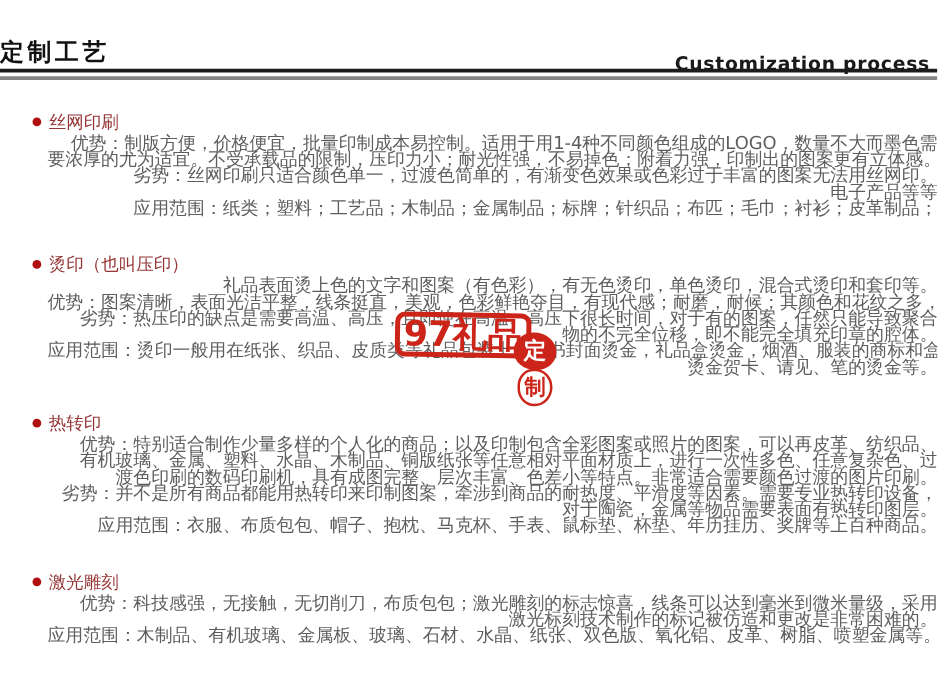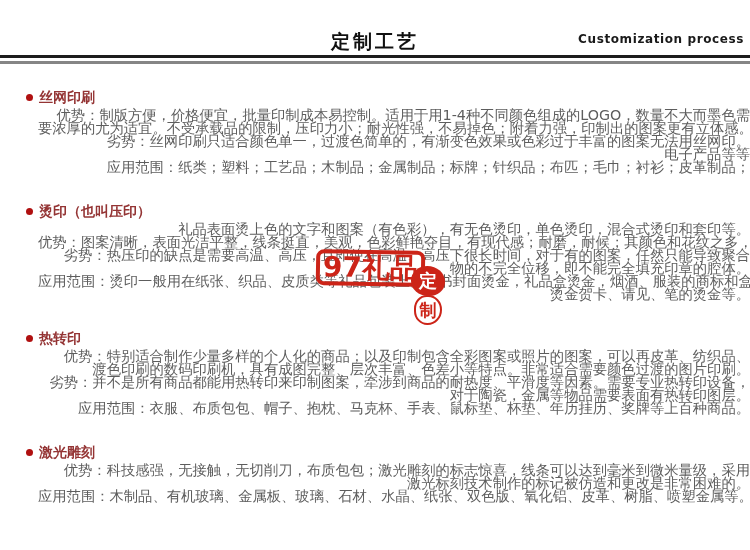--- a/index.html
+++ b/index.html
@@ -11,31 +11,31 @@
     background: #ffffff;
     overflow: hidden;
     font-family: "DejaVu Sans", sans-serif;
   }
   
   .header-title {
     position: absolute;
     top: 29px;
     left: 0;
     width: 100%;
-    text-align: center;
+    text-align: left;
     font-size: 19px;
     font-weight: bold;
     color: #111111;
     letter-spacing: 3px;
   }
   .header-subtitle {
     position: absolute;
-    top: 32px;
+    top: 42px;
     right: 6px;
-    font-size: 12px;
+    font-size: 15px;
     font-weight: bold;
     color: #1a1a1a;
     letter-spacing: 0.6px;
   }
   .rule-dark {
     position: absolute;
     top: 55px;
     left: 0;
     width: 100%;
     height: 3px;
@@ -66,21 +66,21 @@
   .bullet {
     width: 7px;
     height: 7px;
     border-radius: 50%;
     background: #b01010;
     margin-right: 6px;
     flex: 0 0 auto;
   }
   .section-title {
     font-size: 14px;
-    font-weight: bold;
+    font-weight: normal;
     color: #943434;
     white-space: nowrap;
   }
   .section-body { padding-left: 12px; text-align: right; }
   .line {
     font-size: 14.3px;
     line-height: 13px;
     color: #5d5d5d;
     white-space: nowrap;
     letter-spacing: 0;
@@ -182,20 +182,21 @@
       </div>
     </div>
 
     <div class="section">
       <div class="section-heading">
         <span class="bullet"></span>
         <span class="section-title">热转印</span>
       </div>
       <div class="section-body">
         <div class="line">优势：特别适合制作少量多样的个人化的商品；以及印制包含全彩图案或照片的图案，可以再皮革、纺织品、</div>
+        <div class="line">有机玻璃、金属、塑料、水晶、木制品、铜版纸张等任意相对平面材质上，进行一次性多色、任意复杂色、过</div>
         <div class="line">渡色印刷的数码印刷机，具有成图完整、层次丰富、色差小等特点。非常适合需要颜色过渡的图片印刷。</div>
         <div class="line">劣势：并不是所有商品都能用热转印来印制图案，牵涉到商品的耐热度、平滑度等因素。需要专业热转印设备，</div>
         <div class="line">对于陶瓷，金属等物品需要表面有热转印图层。</div>
         <div class="line">应用范围：衣服、布质包包、帽子、抱枕、马克杯、手表、鼠标垫、杯垫、年历挂历、奖牌等上百种商品。</div>
       </div>
     </div>
 
     <div class="section">
       <div class="section-heading">
         <span class="bullet"></span>

